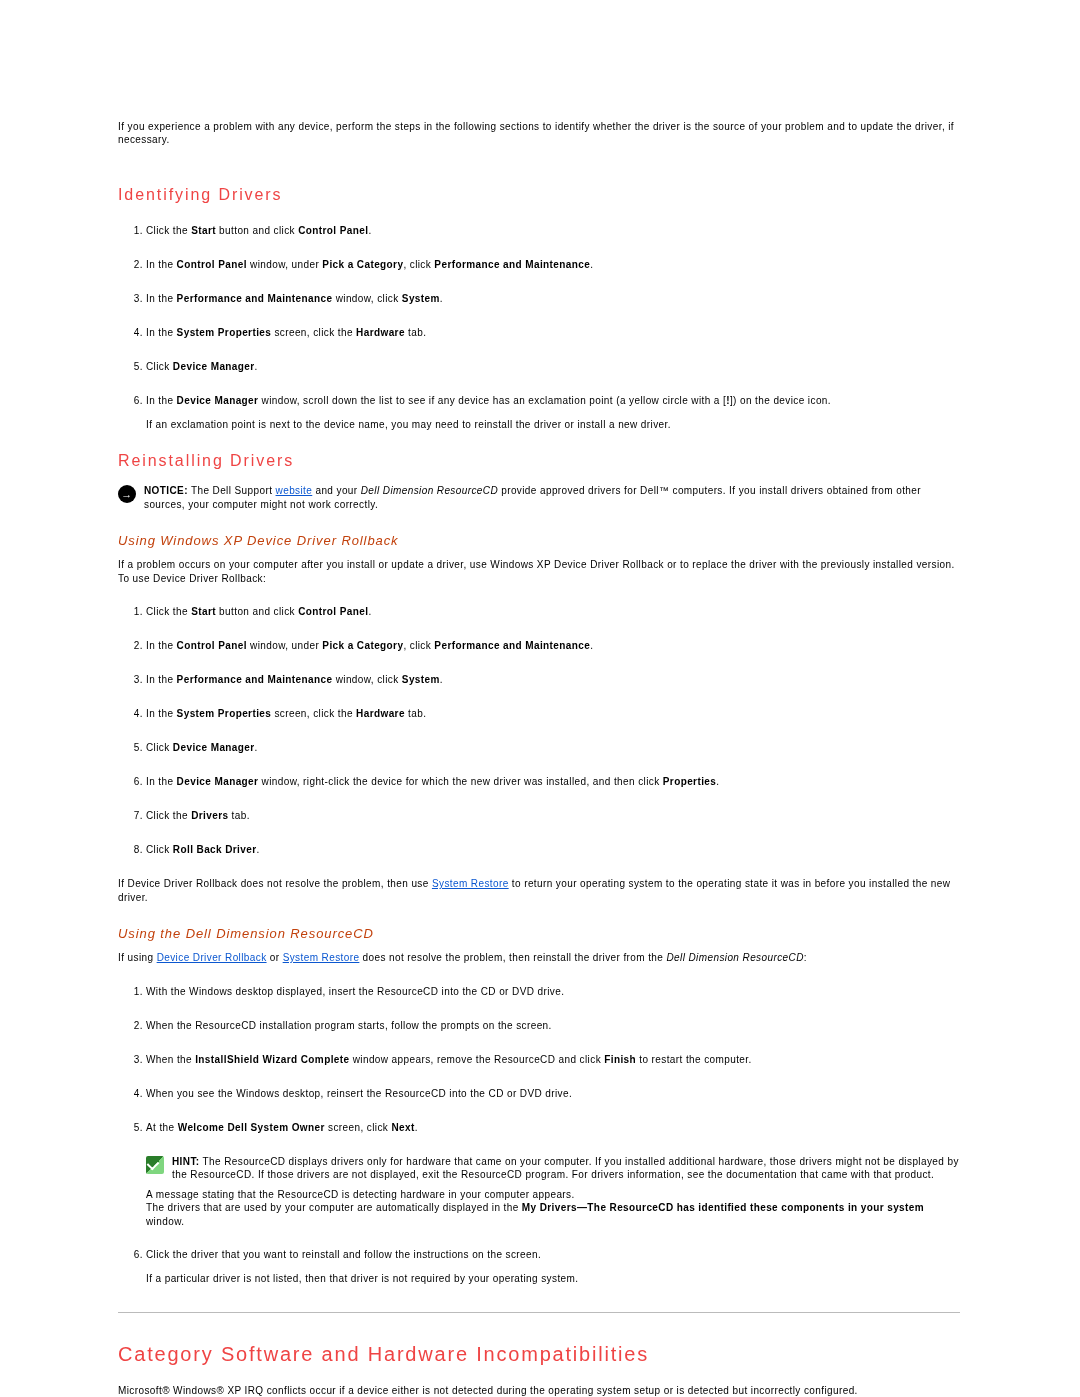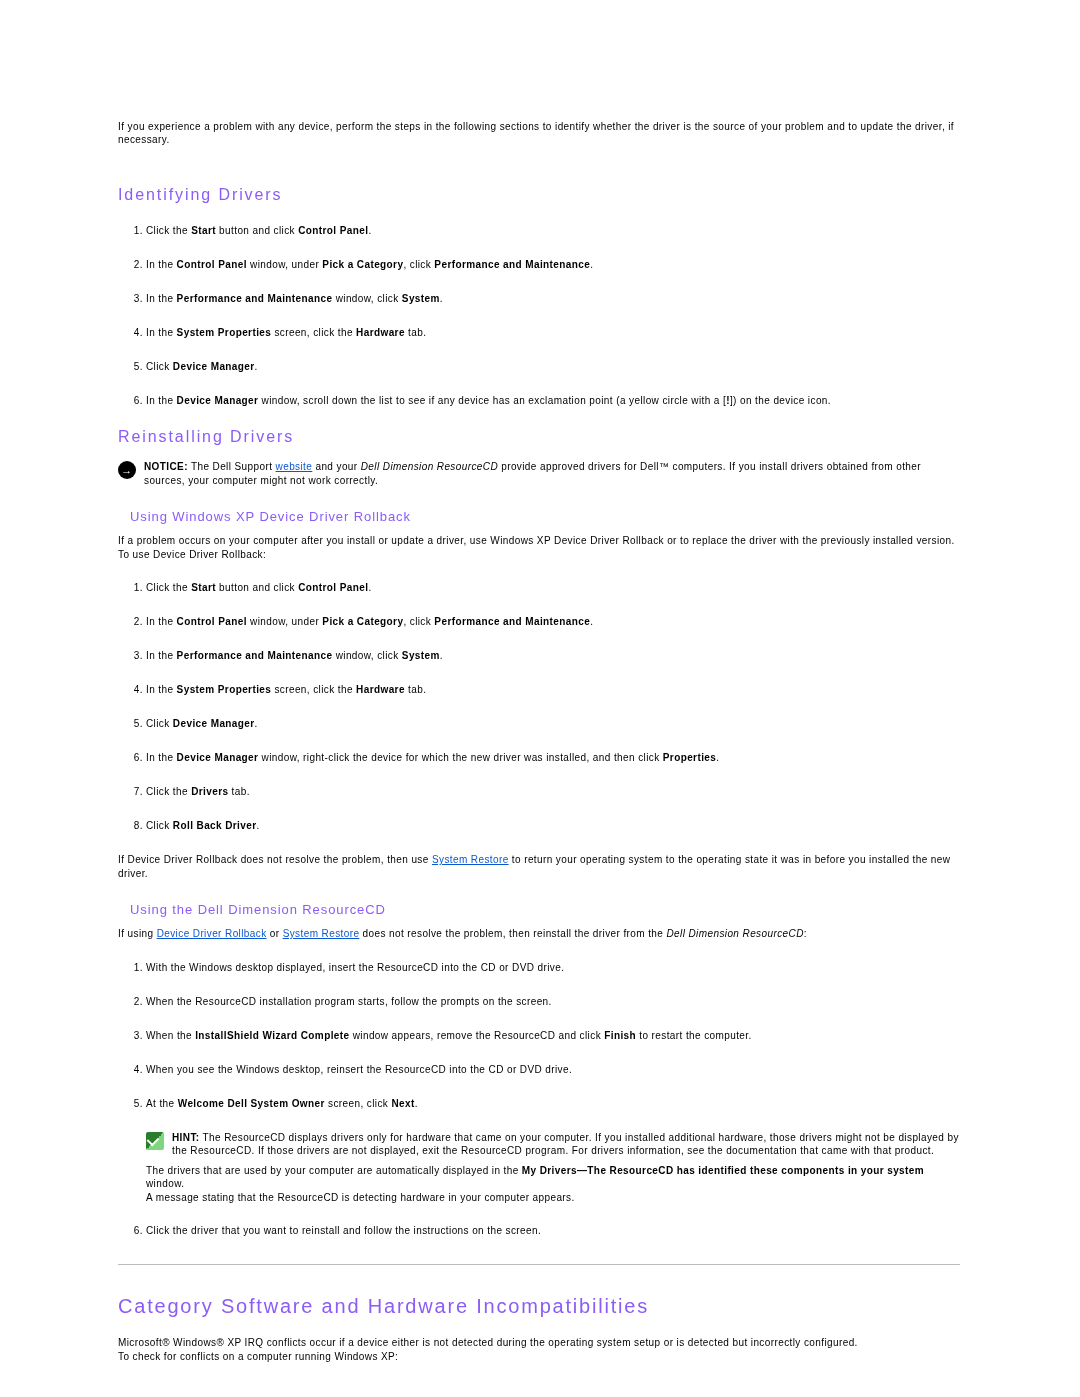--- a/index.html
+++ b/index.html
@@ -16,38 +16,39 @@
     letter-spacing: 0.04em;
     box-sizing: border-box;
   }
   .intro {
     margin-bottom: 40px;
     line-height: 1.3;
   }
   h2 {
     font-family: Verdana, Arial, sans-serif;
     font-weight: normal;
-    color: #8b5cf6;
+    color: #ef4444;
     font-size: 16px;
     letter-spacing: 0.12em;
     margin: 16px 0 14px 0;
   }
   h2.big {
     font-size: 20px;
     letter-spacing: 0.09em;
     margin-top: 30px;
     margin-bottom: 18px;
   }
   h3 {
     font-family: Verdana, Arial, sans-serif;
     font-weight: normal;
-    color: #8b5cf6;
+    color: #c2410c;
     font-size: 13px;
     letter-spacing: 0.07em;
-    margin: 22px 0 10px 12px;
+    margin: 22px 0 10px 0;
+    font-style: italic;
   }
   ol {
     margin: 8px 0 8px 0;
     padding-left: 28px;
   }
   ol li {
     margin: 20px 0;
     line-height: 1.4;
   }
   p, .para {
@@ -133,20 +134,21 @@
     <span>In the </span><span class="bold">Performance and Maintenance</span><span> window, click </span><span class="bold">System</span><span>.</span>
   </li>
   <li>
     <span>In the </span><span class="bold">System Properties</span><span> screen, click the </span><span class="bold">Hardware</span><span> tab.</span>
   </li>
   <li>
     <span>Click </span><span class="bold">Device Manager</span><span>.</span>
   </li>
   <li>
     <span>In the </span><span class="bold">Device Manager</span><span> window, scroll down the list to see if any device has an exclamation point (a yellow circle with a [</span><span class="bold">!</span><span>]) on the device icon.</span>
+    <div class="li-sub">If an exclamation point is next to the device name, you may need to reinstall the driver or install a new driver.</div>
   </li>
 </ol>
 
 <h2>Reinstalling Drivers</h2>
 
 <div class="notice-block">
   <div class="notice-icon">→</div>
   <div>
     <span class="bold">NOTICE:</span><span> The Dell Support </span><span class="link">website</span><span> and your </span><span class="italic">Dell Dimension ResourceCD</span><span> provide approved drivers for Dell™ computers. If you install drivers obtained from other sources, your computer might not work correctly.</span>
   </div>
@@ -207,29 +209,30 @@
 </ol>
 
 <div class="hint-block indent">
   <div class="hint-icon"></div>
   <div>
     <span class="bold">HINT:</span><span> The ResourceCD displays drivers only for hardware that came on your computer. If you installed additional hardware, those drivers might not be displayed by the ResourceCD. If those drivers are not displayed, exit the ResourceCD program. For drivers information, see the documentation that came with that product.</span>
   </div>
 </div>
 
 <div class="indent">
+  <p>A message stating that the ResourceCD is detecting hardware in your computer appears.</p>
   <p>
     <span>The drivers that are used by your computer are automatically displayed in the </span><span class="bold">My Drivers—The ResourceCD has identified these components in your system</span><span> window.</span>
   </p>
-  <p>A message stating that the ResourceCD is detecting hardware in your computer appears.</p>
 </div>
 
 <ol start="6">
   <li>
     <span>Click the driver that you want to reinstall and follow the instructions on the screen.</span>
+    <div class="li-sub">If a particular driver is not listed, then that driver is not required by your operating system.</div>
   </li>
 </ol>
 
 <hr>
 
 <h2 class="big">Category Software and Hardware Incompatibilities</h2>
 <p>Microsoft® Windows® XP IRQ conflicts occur if a device either is not detected during the operating system setup or is detected but incorrectly configured.</p>
 <p>To check for conflicts on a computer running Windows XP:</p>
 
 </body></html>

